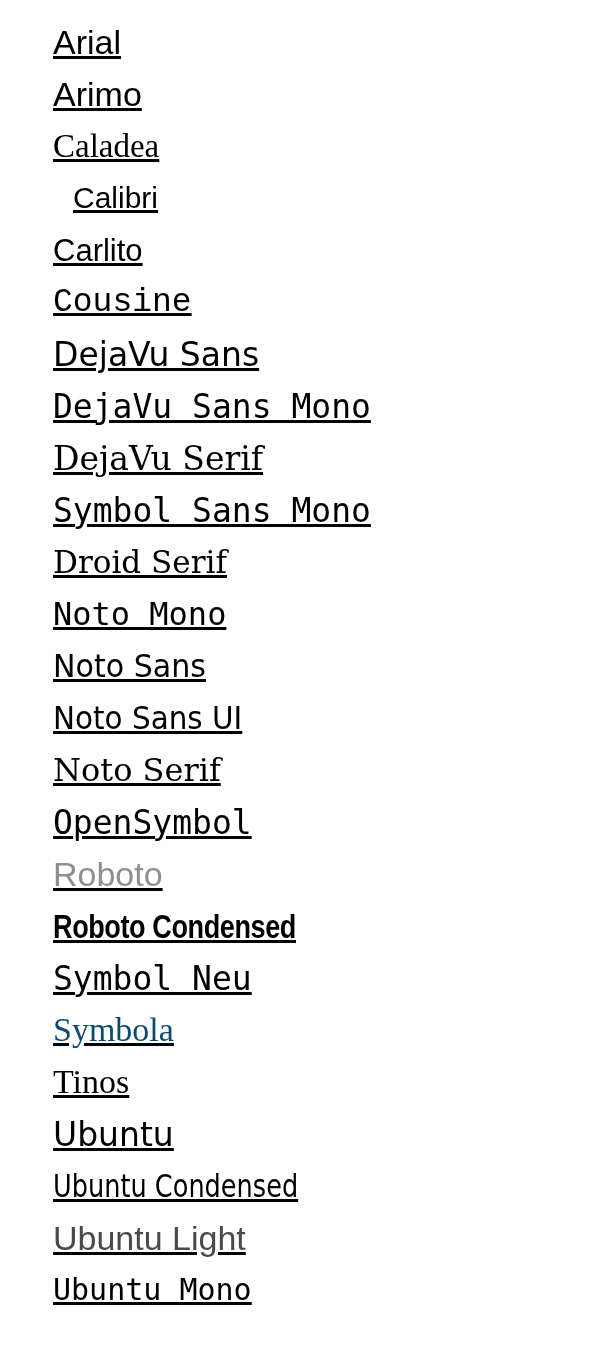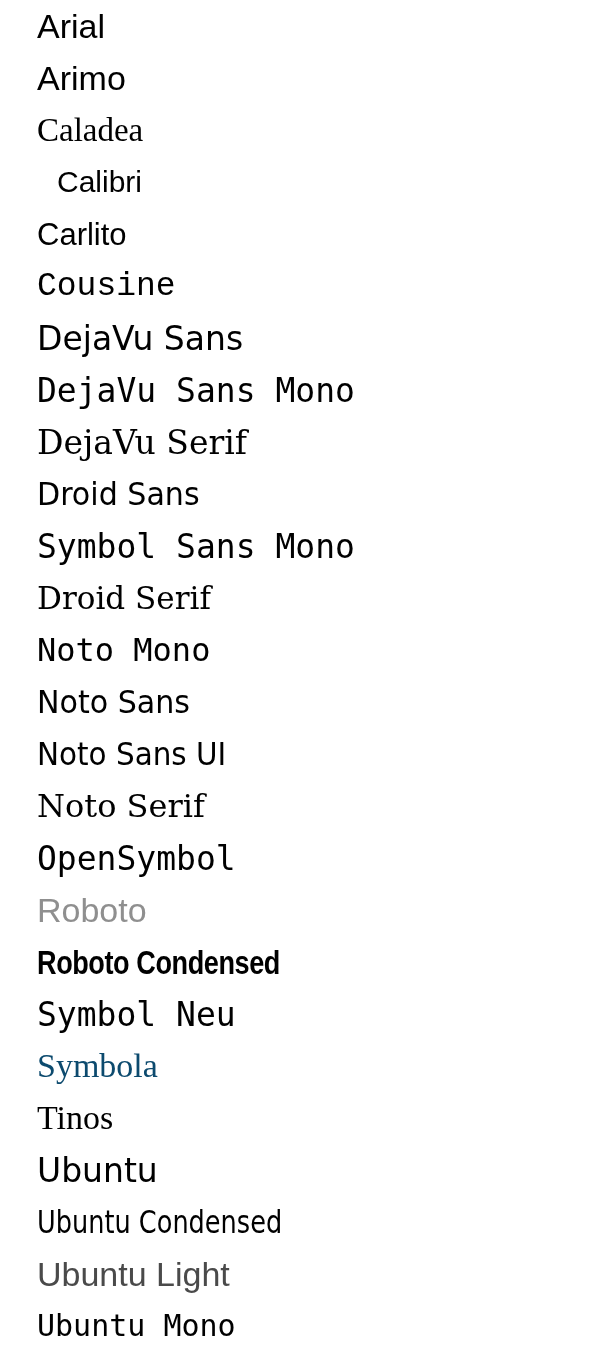--- a/index.html
+++ b/index.html
@@ -7,21 +7,22 @@
     padding: 0;
     background: #ffffff;
   }
   .page {
     width: 604px;
     height: 1352px;
     overflow: hidden;
     background: #ffffff;
   }
   .font-list {
-    padding: 0;
+    padding: 16px;
+    text-decoration: underline;
   }
   .row {
     height: 52px;
     display: flex;
     align-items: center;
     padding-left: 37px;
     white-space: nowrap;
     color: #000000;
   }
   .row span {
@@ -83,23 +84,20 @@
     <div class="row">
         <span class="f-dejavu-sans">DejaVu Sans</span>
       </div>
     <div class="row">
         <span class="f-dejavu-sans-mono">DejaVu Sans Mono</span>
       </div>
     <div class="row">
         <span class="f-dejavu-serif">DejaVu Serif</span>
       </div>
     <div class="row">
-        <span class="f-droid-sans">Droid Sans</span>
-      </div>
-    <div class="row">
         <span class="f-droid-sans-mono">Symbol Sans Mono</span>
       </div>
     <div class="row">
         <span class="f-droid-serif">Droid Serif</span>
       </div>
     <div class="row">
         <span class="f-noto-mono">Noto Mono</span>
       </div>
     <div class="row">
         <span class="f-noto-sans">Noto Sans</span>

